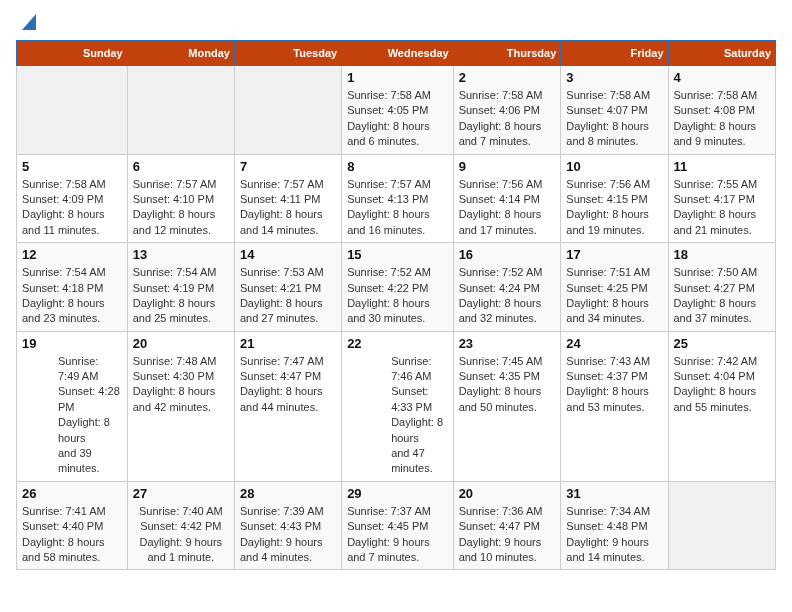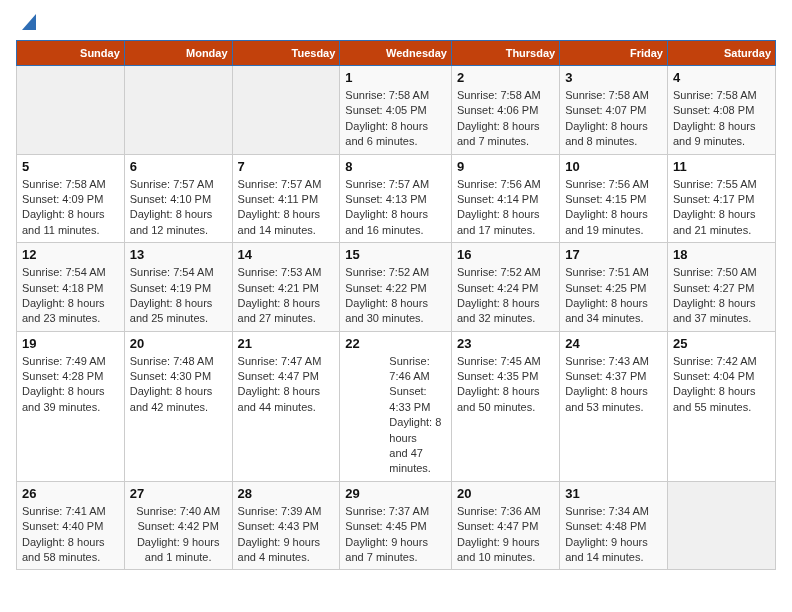--- a/index.html
+++ b/index.html
@@ -254,21 +254,21 @@
           <div class="day-number">18</div>
           <div class="day-info" style="white-space: pre-line;">Sunrise: 7:50 AM
 Sunset: 4:27 PM
 Daylight: 8 hours
 and 37 minutes.</div>
         </td>
       </tr>
       <tr>
         <td>
           <div class="day-number">19</div>
-          <div class="day-info" style="white-space: pre-line;">Sunrise: 7:49 AM
+          <div class="day-info" style="white-space: pre-line; margin-left: 36px;">Sunrise: 7:49 AM
 Sunset: 4:28 PM
 Daylight: 8 hours
 and 39 minutes.</div>
         </td>
         <td>
           <div class="day-number">20</div>
           <div class="day-info" style="white-space: pre-line;">Sunrise: 7:48 AM
 Sunset: 4:30 PM
 Daylight: 8 hours
 and 42 minutes.</div>

